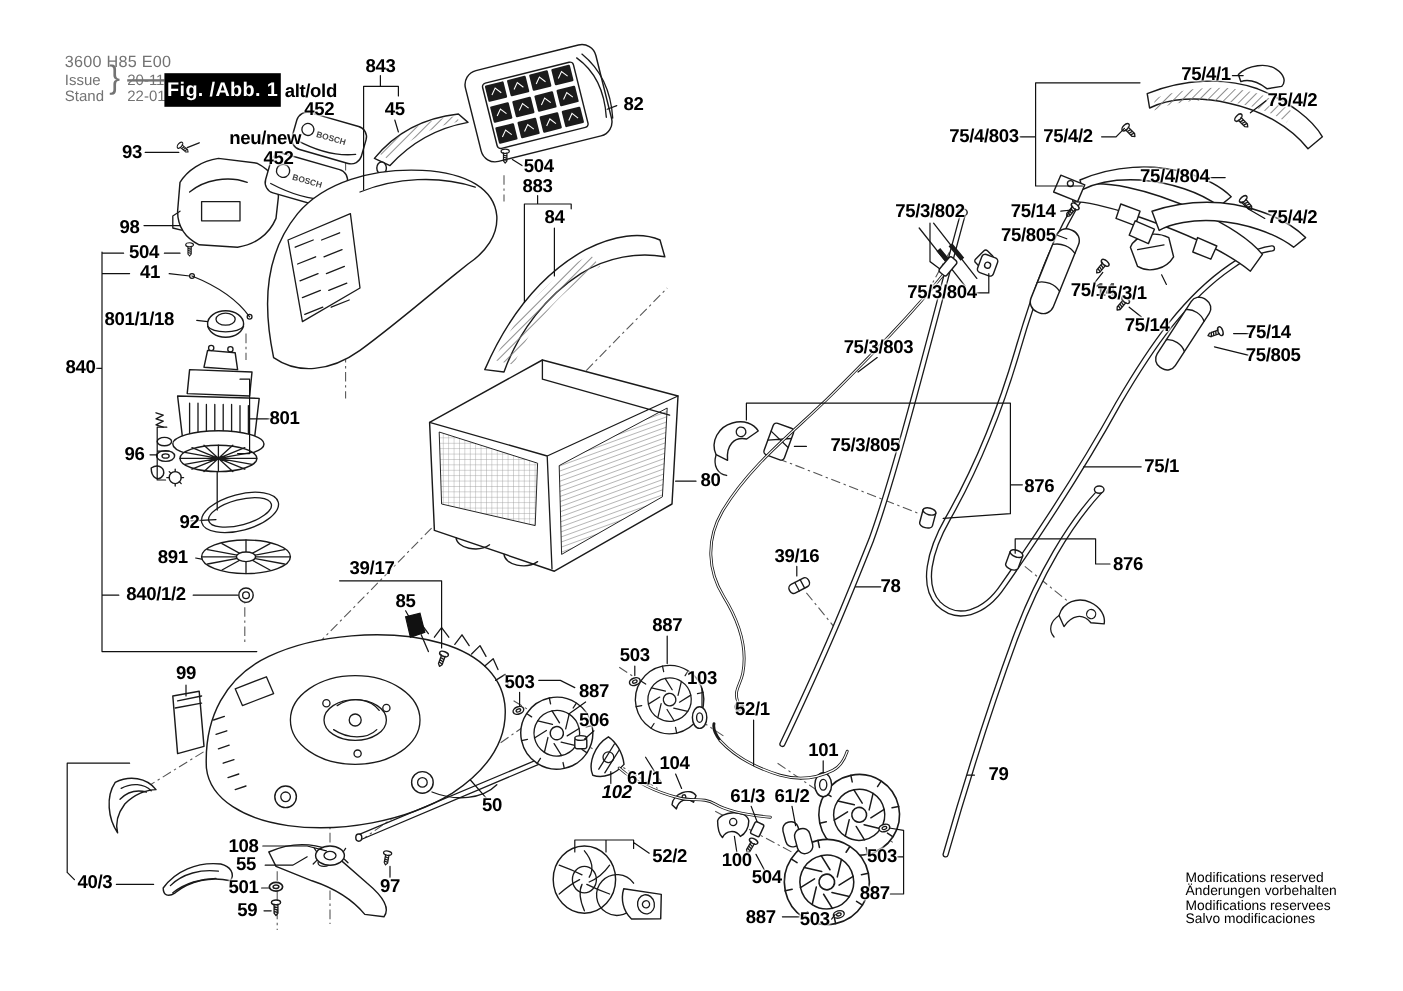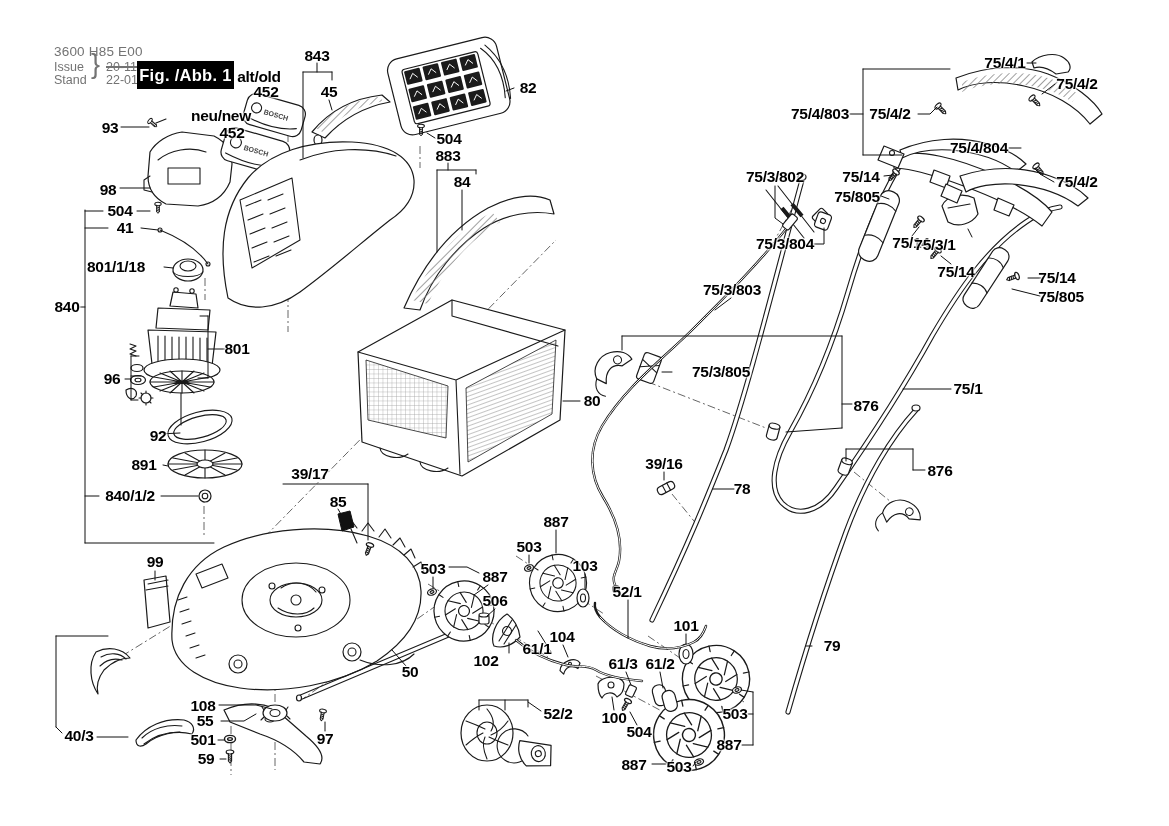--- a/index.html
+++ b/index.html
@@ -477,21 +477,21 @@
       <div class="lbl" style="left: 310px; top: 474px;">39/17</div>
       <div class="lbl" style="left: 338px; top: 502px;">85</div>
       <div class="lbl" style="left: 433px; top: 569px;">503</div>
       <div class="lbl" style="left: 495px; top: 577px;">887</div>
       <div class="lbl" style="left: 529px; top: 547px;">503</div>
       <div class="lbl" style="left: 556px; top: 522px;">887</div>
       <div class="lbl" style="left: 585px; top: 566px;">103</div>
       <div class="lbl" style="left: 495px; top: 601px;">506</div>
       <div class="lbl" style="left: 537px; top: 623px; margin-top: 26px;">61/1</div>
       <div class="lbl" style="left: 562px; top: 637px;">104</div>
-      <div class="lbl" style="left: 486px; top: 661px;">102</div>
+      <div class="lbl" style="left: 514px; top: 661px; font-style: italic;">102</div>
       <div class="lbl" style="left: 410px; top: 672px;">50</div>
       <div class="lbl" style="left: 79px; top: 736px;">40/3</div>
       <div class="lbl" style="left: 203px; top: 706px;">108</div>
       <div class="lbl" style="left: 205px; top: 721px;">55</div>
       <div class="lbl" style="left: 203px; top: 740px;">501</div>
       <div class="lbl" style="left: 206px; top: 759px;">59</div>
       <div class="lbl" style="left: 325px; top: 739px;">97</div>
       <div class="lbl" style="left: 558px; top: 714px;">52/2</div>
       <div class="lbl" style="left: 623px; top: 664px;">61/3</div>
       <div class="lbl" style="left: 660px; top: 664px;">61/2</div>
@@ -522,14 +522,20 @@
       <div class="lbl" style="left: 1057px; top: 278px;">75/14</div>
       <div class="lbl" style="left: 1061px; top: 297px;">75/805</div>
       <div class="lbl" style="left: 820px; top: 114px;">75/4/803</div>
       <div class="lbl" style="left: 890px; top: 114px;">75/4/2</div>
       <div class="lbl" style="left: 1005px; top: 63px;">75/4/1</div>
       <div class="lbl" style="left: 1077px; top: 84px;">75/4/2</div>
       <div class="lbl" style="left: 979px; top: 148px;">75/4/804</div>
       <div class="lbl" style="left: 1077px; top: 182px;">75/4/2</div>
     </div>
 
+  <div class="ftr">
+    <div>Modifications reserved</div>
+    <div>Änderungen vorbehalten</div>
+    <div>Modifications reservees</div>
+    <div>Salvo modificaciones</div>
+  </div>
 
 </div>
 
 </body></html>

